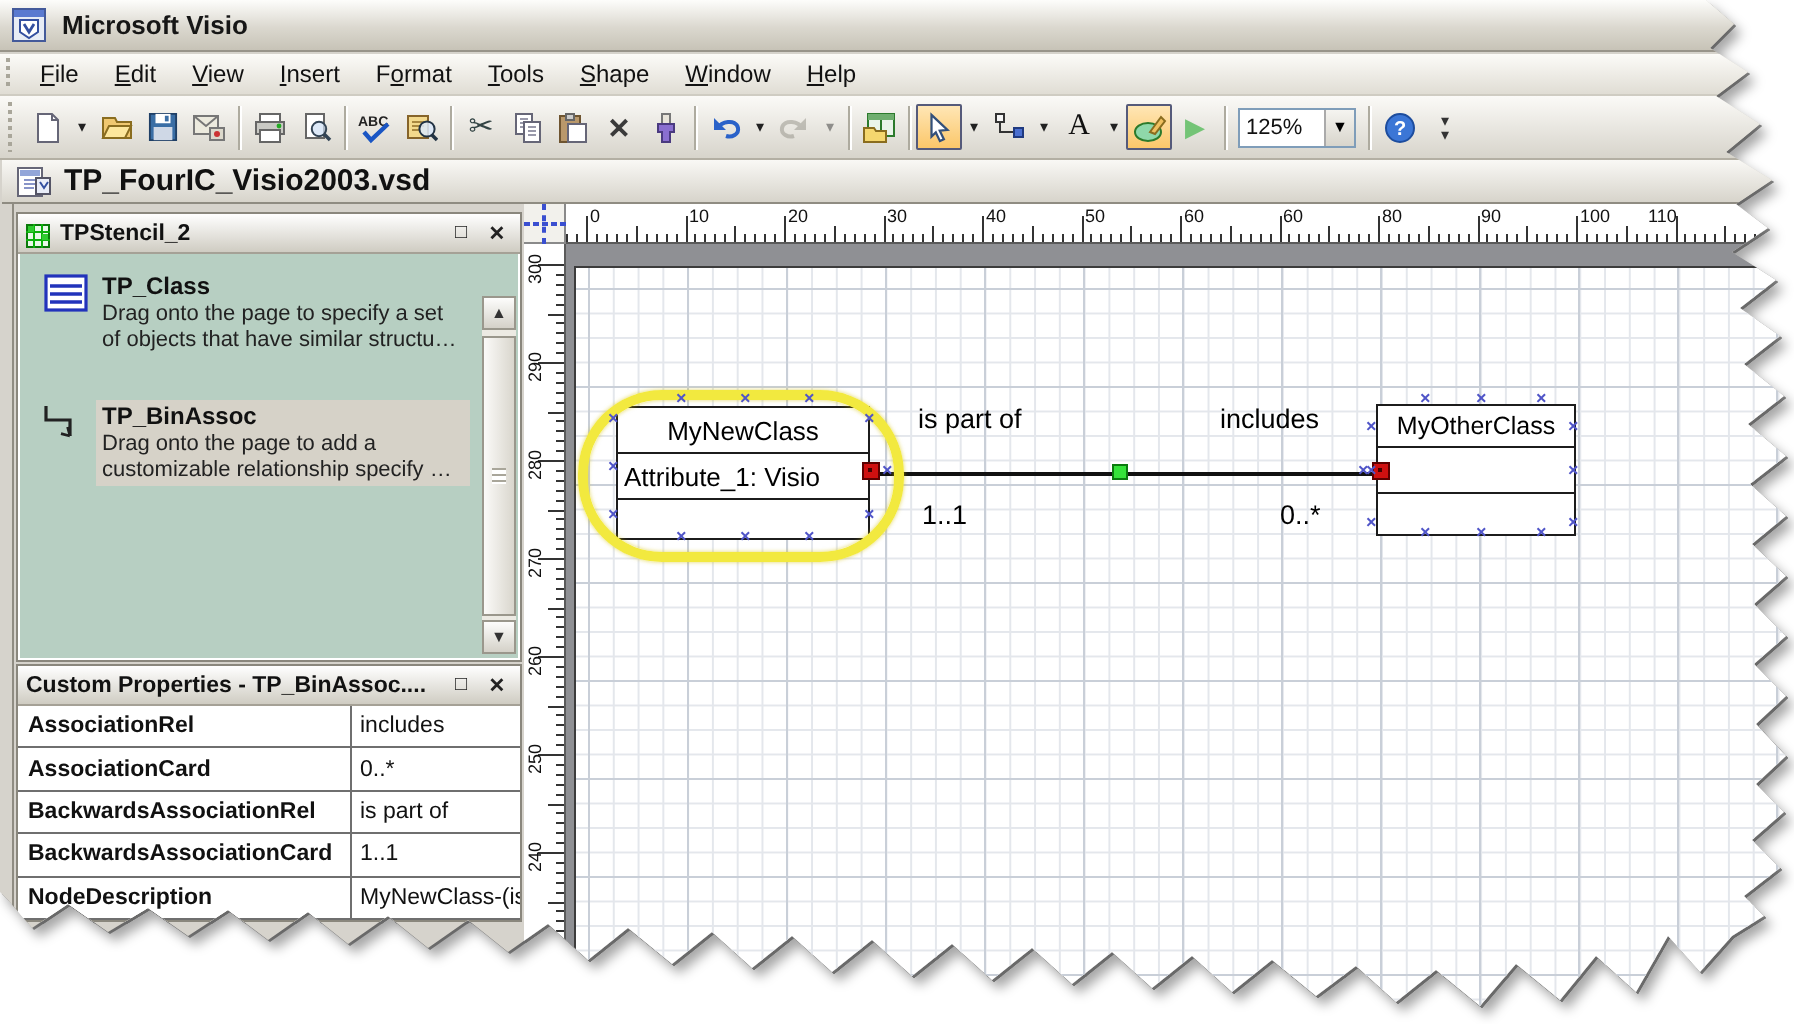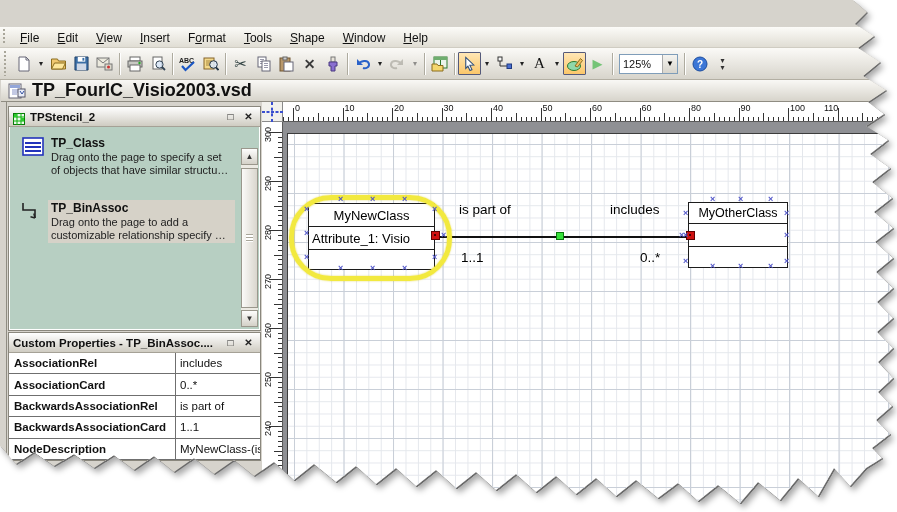--- a/index.html
+++ b/index.html
@@ -32,21 +32,21 @@
   .dd{width:12px;height:23px;display:flex;align-items:center;justify-content:center;font-size:8px;color:#222;}
   .zoom-combo{display:flex;align-items:center;height:20px;margin:0 3px;border:1px solid #7f9db9;background:#fff;}
   .zoom-combo .zval{width:42px;font-size:11px;padding:0 3px;color:#111;}
   .zoom-combo .zarr{width:15px;height:18px;background:linear-gradient(#f5f4f0,#d8d5cc);border-left:1px solid #aaa;display:flex;align-items:center;justify-content:center;font-size:8px;}
   .glyph{font-size:14px;line-height:1;color:#333;}
   
   .docbar{position:absolute;left:1px;top:80px;right:0;height:22px;
     background:linear-gradient(#f9f8f5,#d7d4cb);border-bottom:1px solid #8f8c82;
     display:flex;align-items:center;padding-left:7px;}
   .docbar .dic{width:18px;height:16px;margin-right:6px;}
-  .docbar .dttl{font-size:18px;font-weight:bold;color:#111;}
+  .docbar .dttl{font-size:15px;font-weight:bold;color:#111;}
   .client-edge{position:absolute;left:6px;top:102px;bottom:0;width:1px;background:#8f8c82;}
   
   .panel{position:absolute;left:8px;width:253px;border:1px solid #8a877d;background:#fff;}
   .ptitle{height:20px;background:linear-gradient(#ffffff,#cfccc2);border-bottom:1px solid #a5a196;
     display:flex;align-items:center;padding:0 4px;}
   .ptitle .pic{width:12px;height:12px;margin-right:5px;}
   .ptitle .ptxt{flex:1;font-size:11.5px;font-weight:bold;color:#111;white-space:nowrap;overflow:hidden;}
   .pbtn{width:15px;height:14px;display:flex;align-items:center;justify-content:center;font-size:10px;color:#222;margin-left:3px;font-weight:bold;}
   #stencil{top:106px;height:225px;}
   .sbody{position:absolute;left:1px;right:1px;top:20px;bottom:1px;background:#b7cfc2;overflow:hidden;}
@@ -100,20 +100,31 @@
   .midpoint{position:absolute;width:8px;height:8px;background:#35e23a;border:1px solid #0a7a0e;}
   .clabel{position:absolute;font-size:13.5px;color:#000;white-space:nowrap;}
   .cpx{position:absolute;font-size:9px;font-weight:bold;color:#5055c8;line-height:6px;}
 </style>
 </head>
 <body>
 
 <div class="torn-wrap">
   <div class="window">
 
+    <div class="titlebar">
+      <span class="app-ic">
+        <svg width="17" height="17" viewBox="0 0 17 17">
+            <rect x="0.5" y="0.5" width="16" height="16" fill="#e7ecf5" stroke="#445a9a"></rect>
+            <rect x="1" y="1" width="15" height="3.5" fill="#5a7ad0"></rect>
+            <path d="M4 6 h9 v6 l-4.5 3 L4 12 z" fill="#fff" stroke="#3450a0"></path>
+            <path d="M6 8 l2.5 4 L11 8" fill="none" stroke="#3450a0" stroke-width="1.4"></path>
+          </svg>
+      </span>
+      <span class="ttl">Microsoft Visio</span>
+    </div>
 
     <div class="menubar">
       <span class="grip"></span>
       <span id="menu-items"><span class="menu-item"><u>F</u>ile</span><span class="menu-item"><u>E</u>dit</span><span class="menu-item"><u>V</u>iew</span><span class="menu-item"><u>I</u>nsert</span><span class="menu-item">F<u>o</u>rmat</span><span class="menu-item"><u>T</u>ools</span><span class="menu-item"><u>S</u>hape</span><span class="menu-item"><u>W</u>indow</span><span class="menu-item"><u>H</u>elp</span></span>
     </div>
 
     <div class="toolbar">
       <span class="grip"></span>
       <span id="toolbar-items" style="display:flex;align-items:center;">
           <span class="tbtn">

